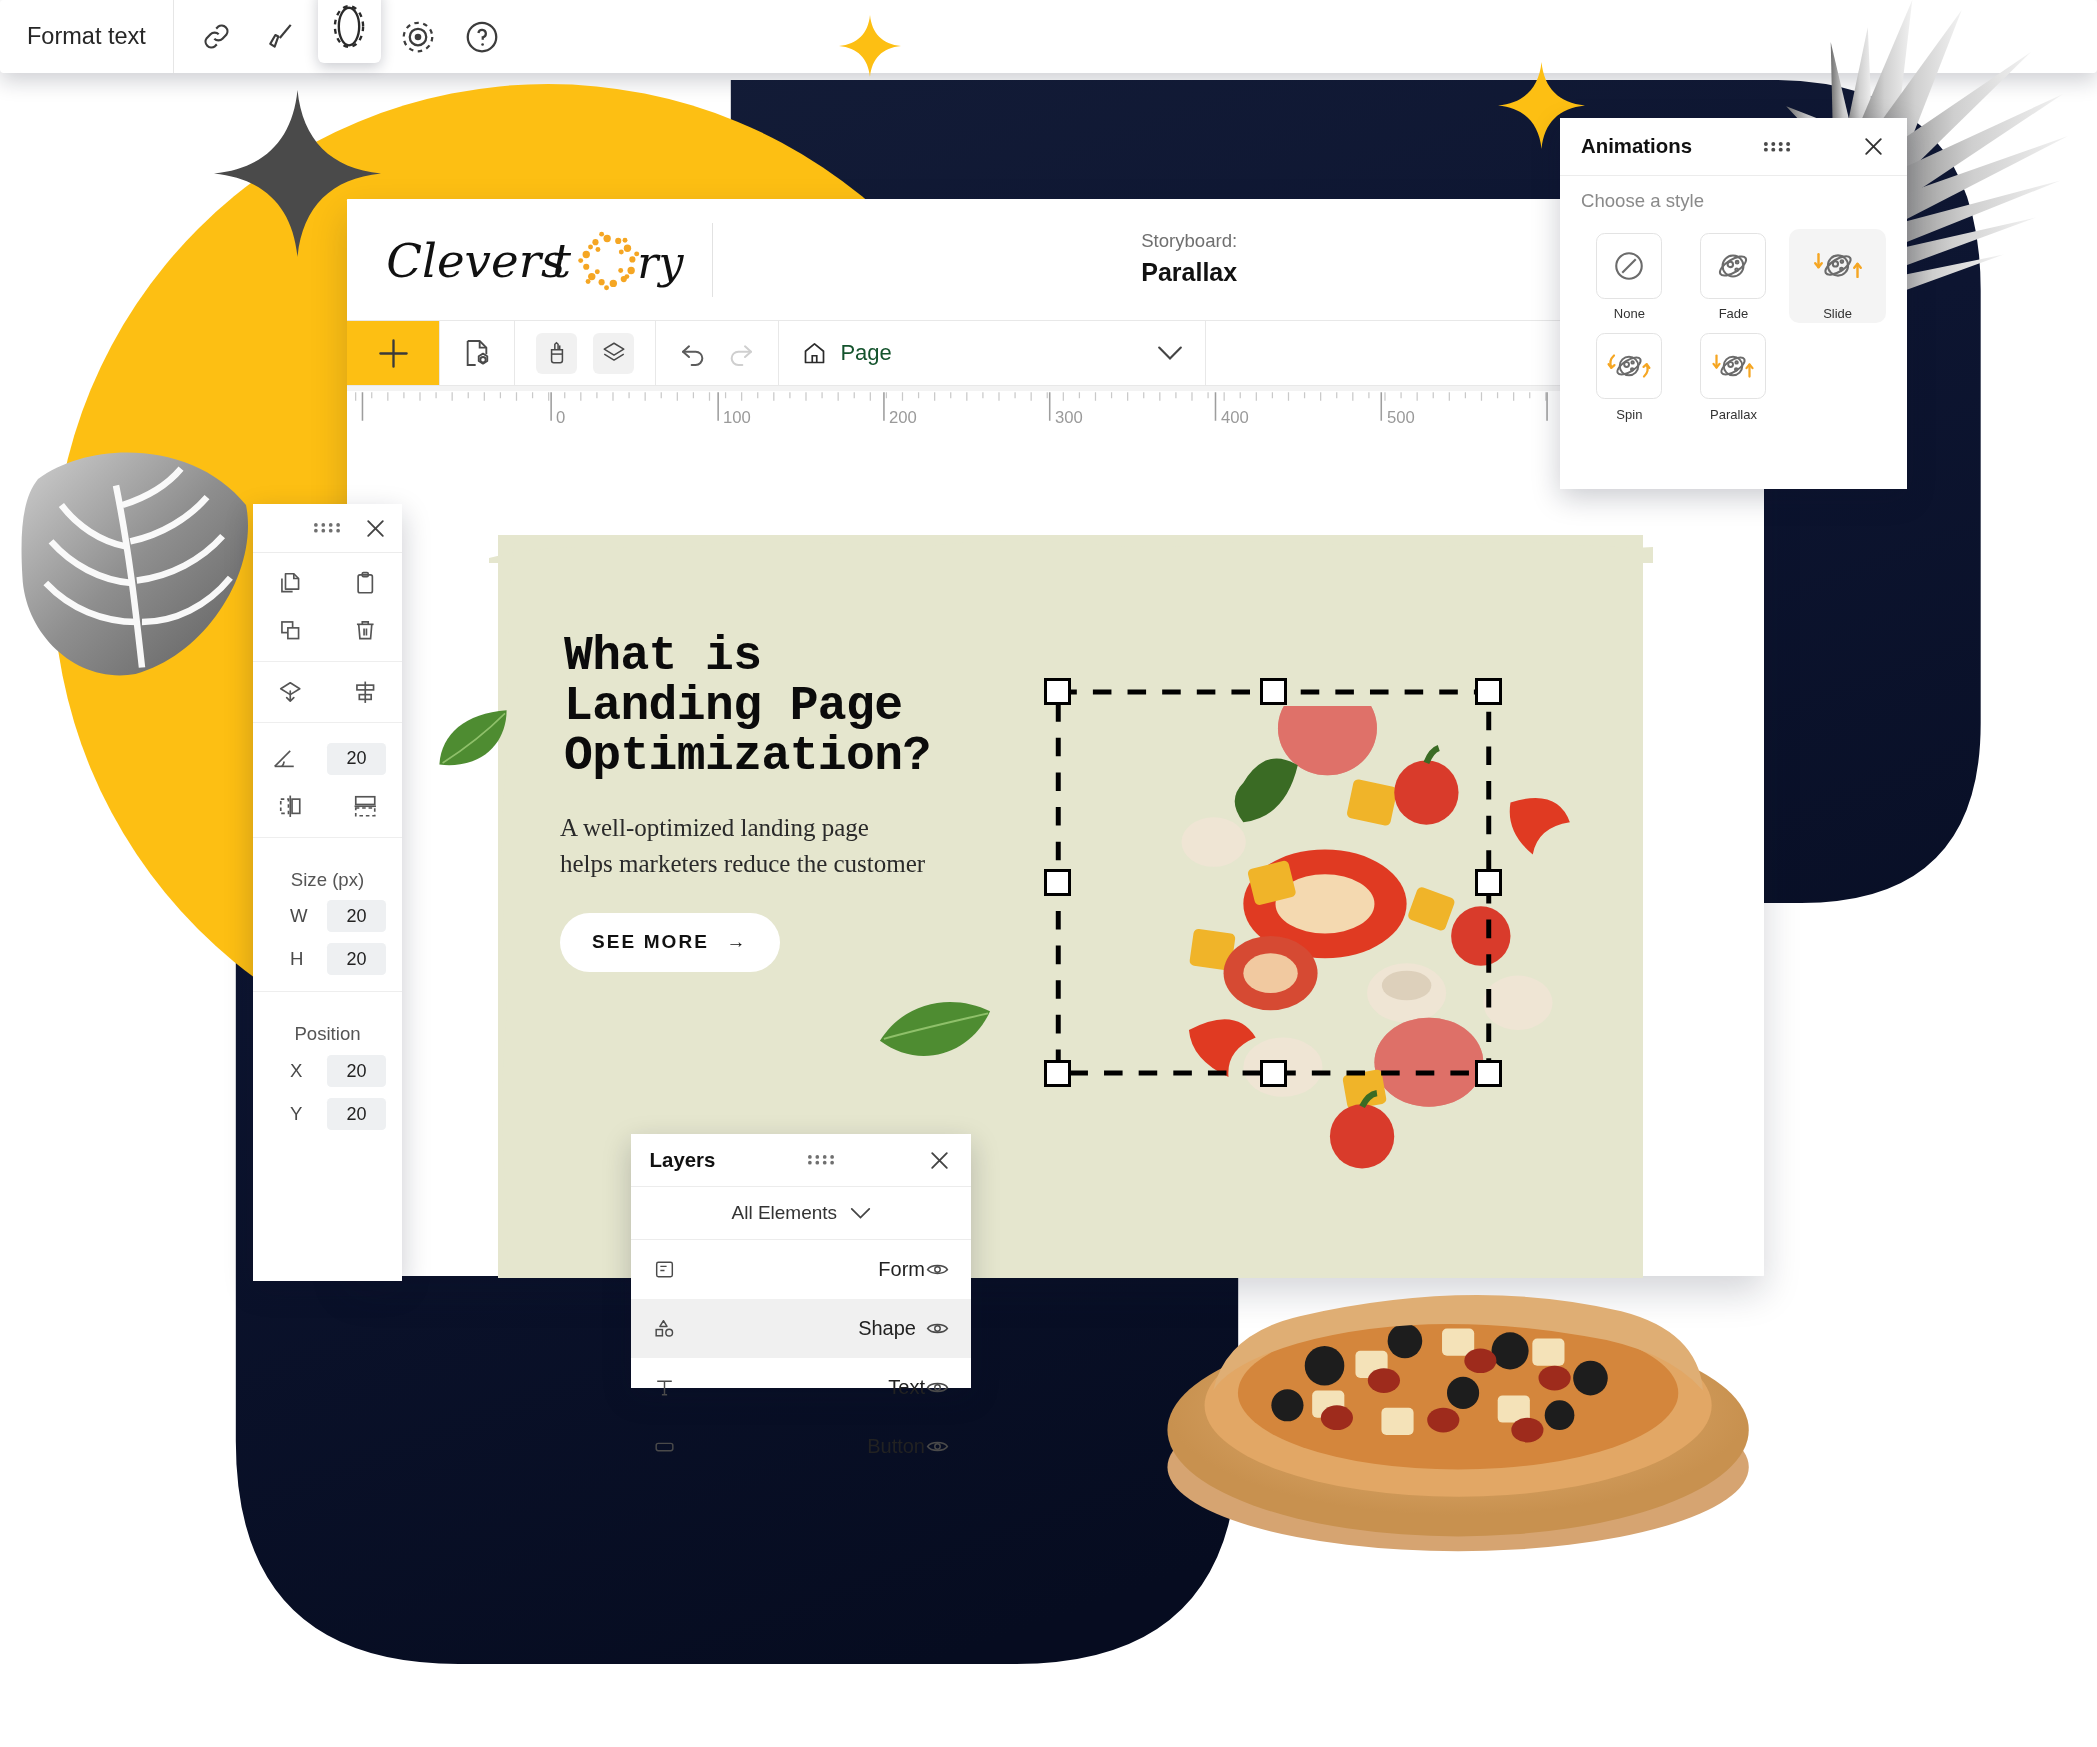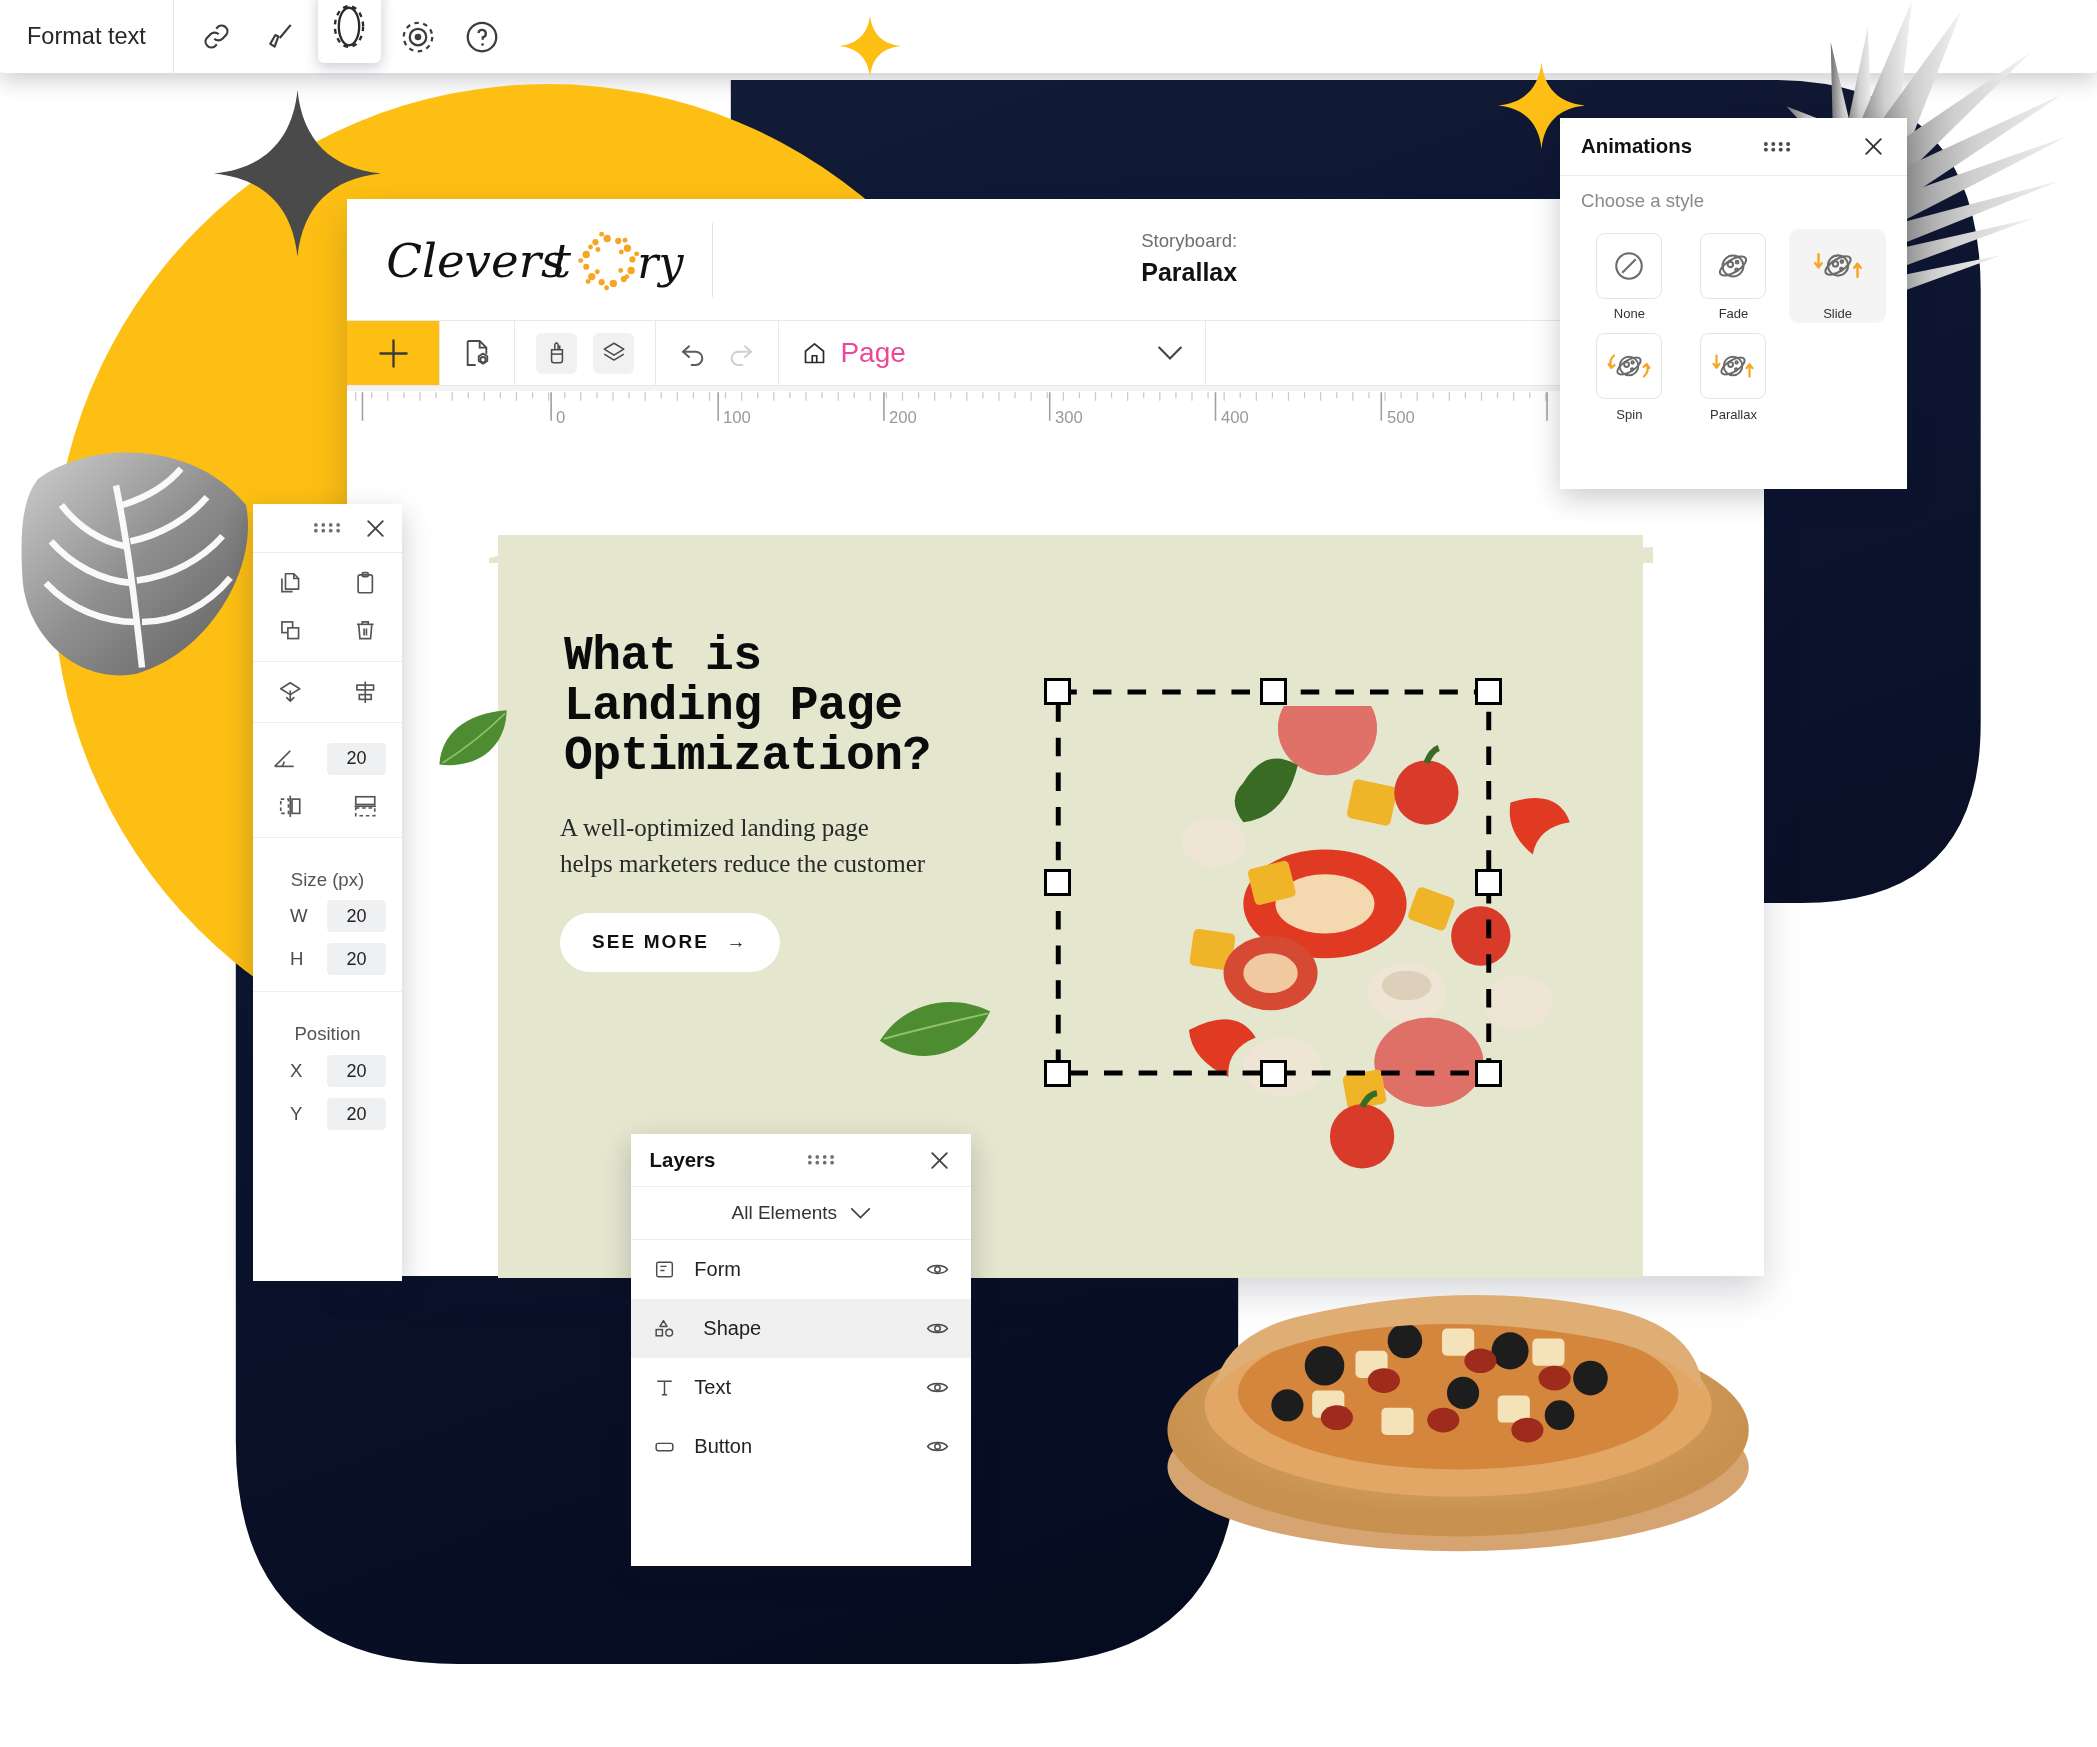--- a/index.html
+++ b/index.html
@@ -46,21 +46,21 @@
     border-top:0.6px solid #e8e8e8;border-bottom:0.6px solid #e8e8e8;background:#fff;
   }
   .tb-add{width:92px;background:#FDBF13;display:flex;align-items:center;justify-content:center;}
   .tb-cell{display:flex;align-items:center;justify-content:center;gap:16px;padding:0 21px;
            border-right:0.6px solid #e8e8e8;box-sizing:border-box;}
   .tb-cell.first{border-left:0.6px solid #e8e8e8;}
   .tb-chip{width:41px;height:41px;border-radius:6.2px;background:#f1f1f1;
            display:flex;align-items:center;justify-content:center;}
   .tb-page{display:flex;align-items:center;width:427px;padding:0 22px;box-sizing:border-box;
            border-right:0.6px solid #e8e8e8;}
-  .tb-page-label{font-size:28px;color:#ec4899;margin-left:12.4px;flex:1;}
+  .tb-page-label{font-size:22px;color:#14532d;margin-left:12.4px;flex:1;}
 
   
   .ruler{height:48px;position:relative;background:linear-gradient(#f3f3f3 0,#f3f3f3 5px,#fff 5px);}
   .ruler .ticks{position:absolute;inset:0;}
   .ruler-lbl{position:absolute;top:22px;font-size:16.7px;color:#9a9a9a;}
 
   .canvas-area{position:relative;height:843px;background:#fff;}
 
   
   .content-card{
@@ -95,21 +95,21 @@
   .props-section{padding:16px 0;border-bottom:0.6px solid #eeeeee;}
   .icon-grid{display:grid;grid-template-columns:1fr 1fr;row-gap:18.6px;justify-items:center;}
   .p-icon{width:28.5px;height:28.5px;cursor:pointer;}
   .row-field{display:flex;align-items:center;justify-content:space-between;padding:0 16px 0 37px;margin-top:3.7px;}
   .field-label{font-size:18.6px;color:#4a4a4a;}
   .field-box{background:#eef0f2;border-radius:4.3px;width:59px;height:32px;
              display:flex;align-items:center;justify-content:center;font-size:18px;color:#222;cursor:text;}
   .sec-title{text-align:center;font-size:18.6px;color:#555;padding:15px 0 6.2px;}
 
   
-  .layers{left:631px;top:1134px;width:340px;height:432px;}
+  .layers{left:631px;top:1134px;width:340px;height:254px;text-align:right;}
   .layers .panel-head{height:52px;padding:0 18.6px;justify-content:space-between;}
   .layers-filter{height:52px;display:flex;align-items:center;justify-content:center;gap:12.4px;
                  border-bottom:0.6px solid #ececec;font-size:19px;color:#333;cursor:pointer;}
   .layer-row{height:59px;display:flex;align-items:center;padding:0 21px;cursor:pointer;}
   .layer-row.sel{background:#f0f0f0;gap:9px;}
   .layer-name{font-size:20px;color:#222;margin-left:17.3px;flex:1;}
 
   
   .anims{left:1560px;top:118px;width:347px;height:371px;}
   .anims .panel-head{height:57px;padding:0 21px;justify-content:space-between;}

